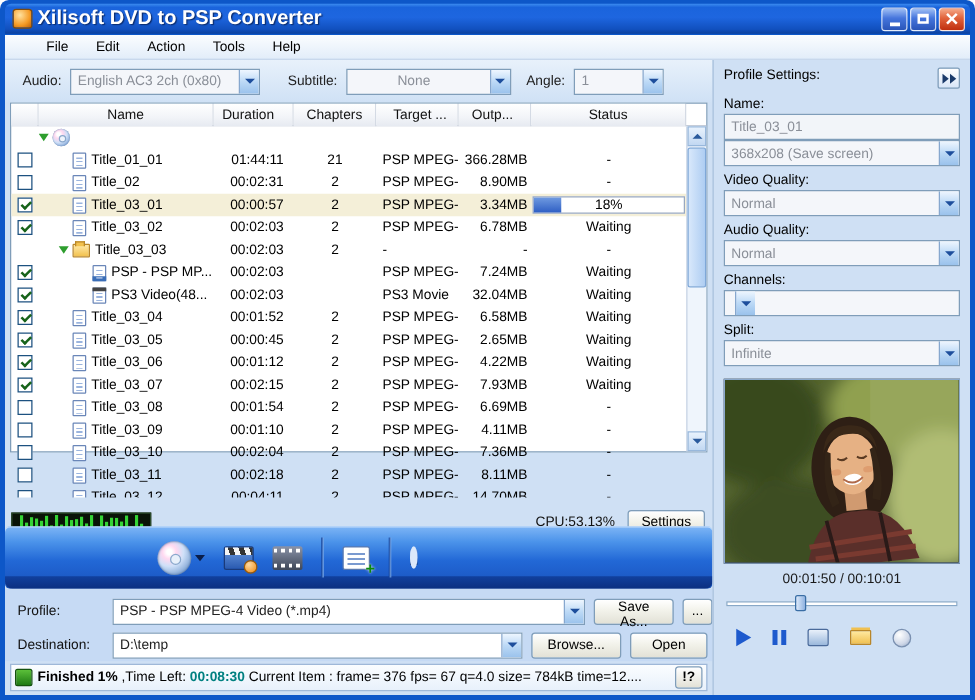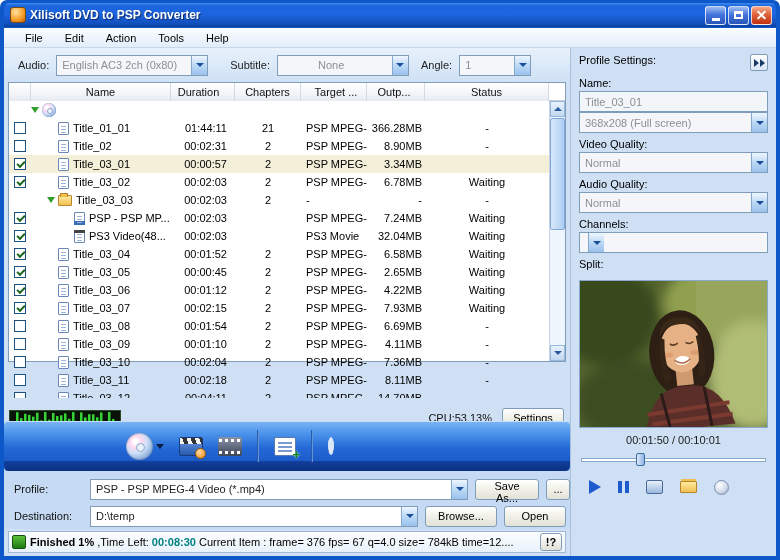--- a/index.html
+++ b/index.html
@@ -6,37 +6,37 @@
   body { font-family:"Liberation Sans","DejaVu Sans",sans-serif; font-size:11px; color:#000; background:#fff; }
 
   .window{ position:relative; width:780px; height:560px; background:#0D57C8; border-radius:7px 7px 0 0; overflow:hidden; }
 
   
   .titlebar{ position:absolute; left:4px; top:3px; right:4px; height:24px;
     background:linear-gradient(180deg,#3C8CF0 0%,#1A64DC 12%,#1E66E0 45%,#1150BE 85%,#0C419E 100%);
     display:flex; align-items:center; padding:0 4px; border-radius:5px 5px 0 0; }
   .app-icon{ width:16px; height:16px; border-radius:3px; margin:0 4px 0 2px;
     background:radial-gradient(circle at 35% 30%,#ffe2a0,#f59a24 60%,#b85e08); border:1px solid #7a4a10; }
-  .title{ color:#fff; font-weight:bold; font-size:12px; text-shadow:1px 1px 1px #0a2a6a; flex:1; }
+  .title{ color:#fff; font-weight:bold; font-size:16px; text-shadow:1px 1px 1px #0a2a6a; flex:1; }
   .winbtns{ display:flex; gap:2px; }
   .wbtn{ width:21px; height:19px; border-radius:3px; border:1px solid rgba(255,255,255,.75);
     display:flex; align-items:center; justify-content:center; position:relative;
     background:linear-gradient(180deg,#9FBEF4,#4474DC 45%,#2A55B8); }
   .wbtn.close{ background:linear-gradient(180deg,#F5A988,#E0613A 45%,#C03010); }
   .wbtn.min i{ width:8px; height:3px; background:#fff; margin-top:8px; }
   .wbtn.max i{ width:9px; height:8px; border:2px solid #fff; border-top-width:3px; }
   .wbtn.close i{ position:absolute; width:11px; height:2px; background:#fff; }
   .wbtn.close .x1{ transform:rotate(45deg);} .wbtn.close .x2{ transform:rotate(-45deg);}
 
   
   .client{ position:absolute; left:4px; top:28px; right:4px; bottom:4px; background:#CFE0F4; overflow:hidden; }
 
   .menubar{ position:absolute; left:0; right:0; top:0; height:20px;
     background:linear-gradient(180deg,#FBFDFF,#E2EDF9); border-bottom:1px solid #C8D8EC;
-    display:flex; align-items:center; padding-left:10px; }
+    display:flex; align-items:center; padding-left:22px; }
   .menu-item{ padding:2px 11px; cursor:default; }
 
   .optionsbar{ position:absolute; left:0; top:20px; width:566px; height:34px;
     background:linear-gradient(180deg,#E8F1FB,#CFE1F5); display:flex; align-items:center; padding-left:14px; }
   .olabel{ color:#222; margin-right:7px; }
   .gap1{ margin-left:22px; } .gap2{ margin-left:12px; }
 
   .combo{ height:21px; border:1px solid #7F9DB9; background:#fff; display:flex; align-items:center;
     position:relative; padding-left:5px; overflow:hidden; }
   .combo .cval{ flex:1; white-space:nowrap; overflow:hidden; color:#222; }
@@ -307,20 +307,26 @@
             <div class="cell c-name">
               <span class="ind" style="width: 16px;"></span>
               <span class="trisp"></span>
               <span class="ric ic-title"></span>
               <span>Title_03_01</span>
             </div>
             <div class="cell c-duration">00:00:57</div>
             <div class="cell c-chapters">2</div>
             <div class="cell c-target">PSP MPEG-4</div>
             <div class="cell c-output">3.34MB</div>
+            <div class="cell c-status">
+              <div class="pbar">
+                <div class="pfill" style="width: 18%;"></div>
+                <div class="plab">18%</div>
+              </div>
+            </div>
           </div>
           <div class="lv-row">
             <div class="cell c-check">
               <div class="cb on"></div>
             </div>
             <div class="cell c-name">
               <span class="ind" style="width: 16px;"></span>
               <span class="trisp"></span>
               <span class="ric ic-title"></span>
               <span>Title_03_02</span>
@@ -623,38 +629,42 @@
         <span>Profile Settings:</span>
         <div class="collapse">
             <i></i>
             <i></i>
           </div>
       </div>
       <div class="ps-fields">
           <div class="ps-label">Name:</div>
           <div class="tbox">Title_03_01</div>
           <div class="combo dis">
-            <span class="cval">368x208 (Full screen)</span>
+            <span class="cval">368x208 (Save screen)</span>
             <span class="arrow"></span>
           </div>
           <div class="ps-label">Video Quality:</div>
           <div class="combo dis">
             <span class="cval">Normal</span>
             <span class="arrow"></span>
           </div>
           <div class="ps-label">Audio Quality:</div>
           <div class="combo dis">
             <span class="cval">Normal</span>
             <span class="arrow"></span>
           </div>
           <div class="ps-label">Channels:</div>
           <div class="combo dis">
             <span class="arrow"></span>
           </div>
           <div class="ps-label">Split:</div>
+          <div class="combo dis">
+            <span class="cval">Infinite</span>
+            <span class="arrow"></span>
+          </div>
         </div>
 
       <div class="preview">
         <svg width="100%" height="100%" viewBox="0 0 190 148" preserveAspectRatio="none">
           <defs>
               <filter id="blr" x="-30%" y="-30%" width="160%" height="160%">
                 <feGaussianBlur stdDeviation="6"></feGaussianBlur>
               </filter>
             </defs>
           <rect width="190" height="148" fill="#55652f"></rect>

